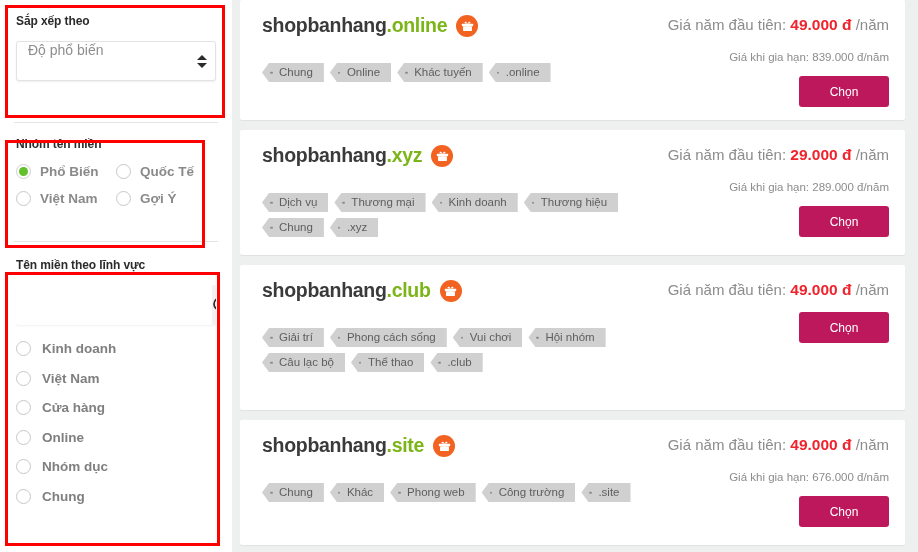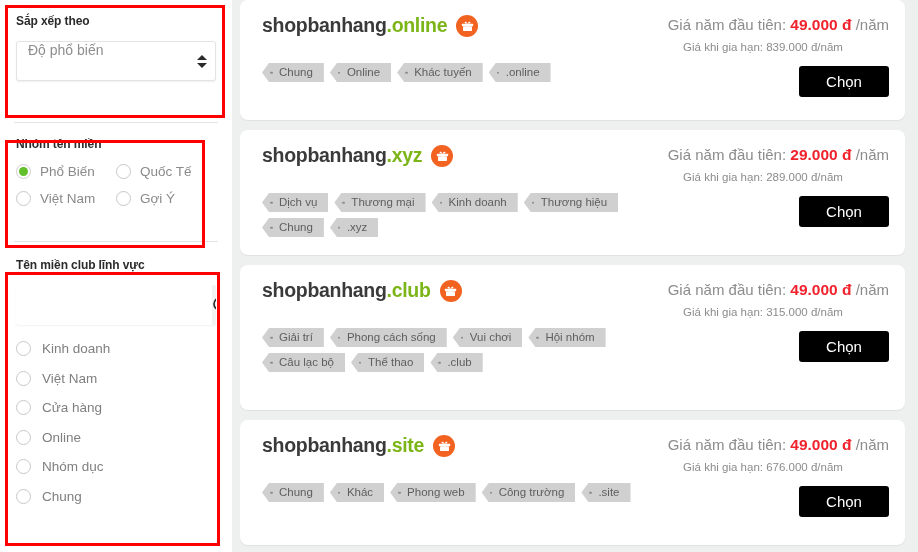--- a/index.html
+++ b/index.html
@@ -55,21 +55,21 @@
   .radio-dot {
     width: 15px; height: 15px; border-radius: 50%;
     border: 1px solid #c8c8c8; background: #fff;
     flex: 0 0 15px; position: relative;
   }
   .radio-dot.on { border-color: #cfcfcf; }
   .radio-dot.on::after {
     content: ""; position: absolute; inset: 2px;
     border-radius: 50%; background: #62c12a;
   }
-  .radio-label { font-size: 13.5px; color: #8a8a8a; }
+  .radio-label { font-size: 13.5px; color: #8a8a8a; font-weight: bold; }
 
   
   .search-wrap {
     display: flex; height: 40px; margin-bottom: 16px;
     background: #f2f2f2; border-radius: 3px; overflow: hidden;
     box-shadow: 0 1px 2px rgba(0,0,0,0.06);
   }
   .search-input {
     flex: 1; border: none; outline: none; background: #fff;
     font-size: 13px; padding: 0 10px; color: #444;
@@ -84,21 +84,21 @@
   .cat-row { display: flex; align-items: center; gap: 11px; margin-bottom: 14.5px; }
   .cat-row .radio-label { font-size: 13.5px; color: #7f7f7f; }
 
   
   .results {
     flex: 1; padding: 0 13px 0 8px;
     display: flex; flex-direction: column; gap: 10px;
     overflow: hidden;
   }
   .card {
-    background: #fff; border-radius: 8px;
+    background: #fff; border-radius: 2px;
     box-shadow: 0 1px 1px rgba(0,0,0,0.06);
     display: flex; padding: 14px 16px 12px 22px;
     position: relative; flex: 0 0 auto;
   }
   .card-left { flex: 1; min-width: 0; }
   .domain-line { display: flex; align-items: center; gap: 9px; margin-bottom: 26px; }
   .domain-name { font-size: 19.5px; font-weight: bold; color: #3a3a3a; letter-spacing: -0.3px; }
   .domain-name .tld { color: #7cb518; }
   .gift {
     width: 22px; height: 22px; border-radius: 50%; background: #f26322;
@@ -113,25 +113,25 @@
     white-space: nowrap;
   }
   .tag::before {
     content: ""; position: absolute; left: 8px; top: 50%;
     transform: translateY(-50%); width: 2.5px; height: 2.5px;
     border-radius: 50%; background: #8d8d8d;
   }
   .card-right { width: 252px; flex: 0 0 252px; text-align: right; padding-top: 2px; }
   .price-main { font-size: 15px; color: #8c8c8c; white-space: nowrap; }
   .price-main .amount { color: #f0222c; font-weight: bold; font-size: 15.5px; }
-  .price-renew { font-size: 11.5px; color: #8c8c8c; margin-top: 7px; text-align: center; }
+  .price-renew { font-size: 11.5px; color: #8c8c8c; margin-top: 17px; }
   .choose-btn {
     margin-top: 13px; display: inline-block;
-    background: #000000; color: #fff; border: none;
-    font-size: 15px; font-family: "Liberation Sans", sans-serif;
+    background: #be185d; color: #fff; border: none;
+    font-size: 12px; font-family: "Liberation Sans", sans-serif;
     width: 90px; height: 31px; border-radius: 3px; cursor: pointer;
   }
 </style>
 </head>
 <body>
 
 <div id="app">
 
   <aside class="sidebar">
 
@@ -166,21 +166,21 @@
         <div class="radio-row">
           <span class="radio-dot"></span>
           <span class="radio-label">Gợi Ý</span>
         </div>
       </div>
     </section>
 
     <div class="divider"></div>
 
     <section class="panel" style="padding-top:16px;">
-      <div class="panel-title">Tên miền club lĩnh vực</div>
+      <div class="panel-title">Tên miền theo lĩnh vực</div>
       <div class="search-wrap">
         <input class="search-input" type="text" value="" placeholder="" style="">
         <button class="search-btn">
           <svg width="19" height="19" viewBox="0 0 19 19" fill="none">
             <circle cx="8" cy="8" r="6" stroke="#2b2b2b" stroke-width="1.7"></circle>
             <line x1="12.4" y1="12.4" x2="17.3" y2="17.3" stroke="#2b2b2b" stroke-width="1.9" stroke-linecap="round"></line>
           </svg>
         </button>
       </div>
       <div class="cat-list">
@@ -307,21 +307,20 @@
           <span class="tag">Thể thao</span>
           <span class="tag">.club</span>
         </div>
       </div>
       <div class="card-right">
         <div class="price-main">
           <span>Giá năm đầu tiên:</span>
           <span class="amount">49.000 đ</span>
           <span>/năm</span>
         </div>
-        <div class="price-renew">Giá khi gia hạn: 315.000 đ/năm</div>
         <button class="choose-btn">Chọn</button>
       </div>
     </article>
 
     <article class="card" style="height:125px;">
       <div class="card-left">
         <div class="domain-line">
           <span class="domain-name"><span>shopbanhang</span><span class="tld">.site</span></span>
           <span class="gift">
             <svg width="13" height="13" viewBox="0 0 14 14" fill="#fff">

